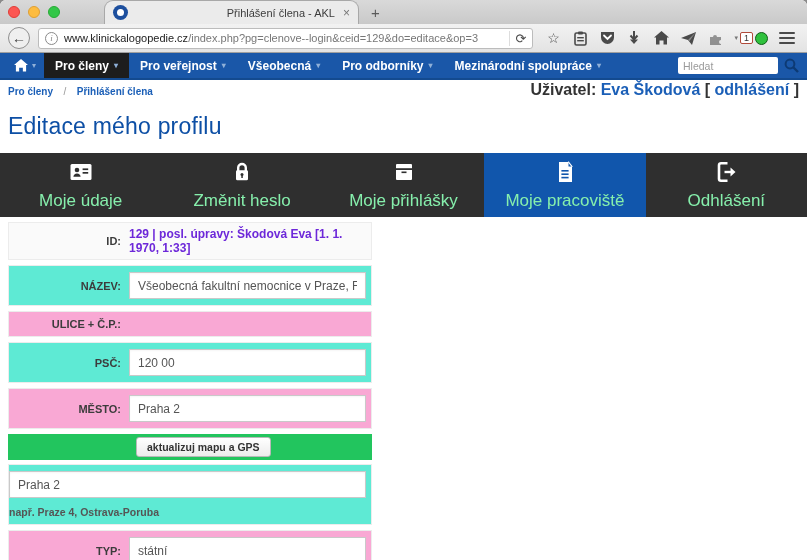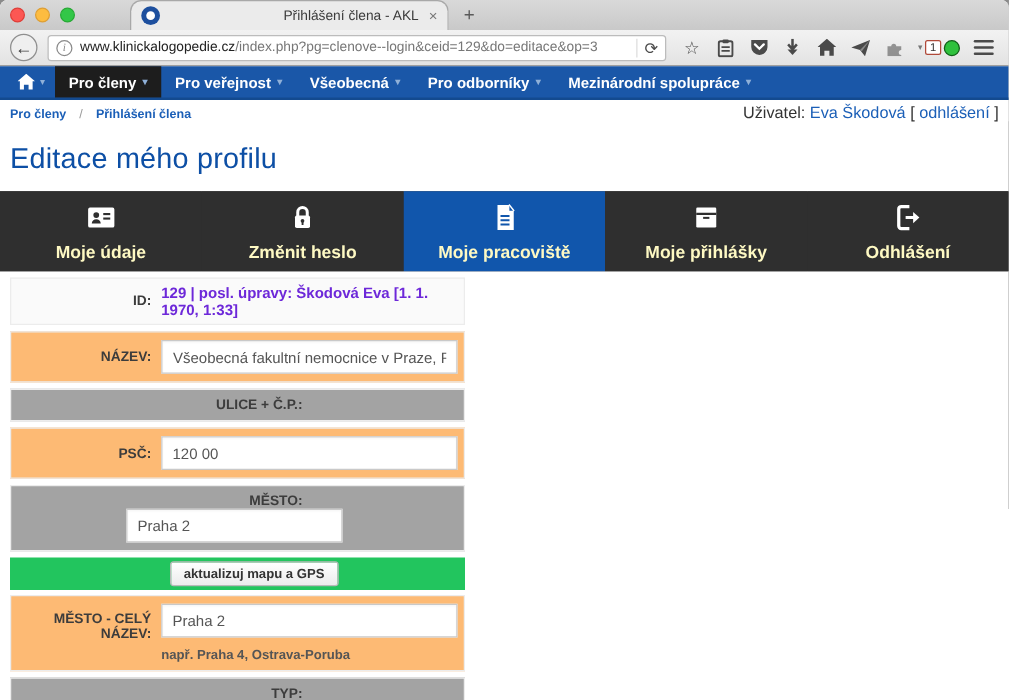--- a/index.html
+++ b/index.html
@@ -45,39 +45,39 @@
   .nav-item.active { background:#1d1d1d; }
   .nav-caret { font-size:8px; color:#8fb0d8; }
   .nav-search { margin-left:auto; display:flex; align-items:center; gap:6px; padding-right:8px; }
   .nav-search input { width:100px; height:17px; border:none; border-radius:2px; font-size:10.5px; padding:0 5px; color:#444; background:#fff; font-family:"Liberation Sans",sans-serif; }
   .nav-search input::placeholder { color:#9a9a9a; }
 
   
   .crumb-row { height:17px; display:flex; align-items:center; padding:2px 8px 0 8px; background:#fff; }
   .crumb a, .crumb span.link { color:#1b5fb7; font-size:10px; font-weight:700; text-decoration:none; }
   .crumb .sep { color:#999; font-size:10px; margin:0 6px; font-weight:400; }
-  .userbox { margin-left:auto; font-size:13px; color:#333; font-weight:400; white-space:nowrap; }
+  .userbox { margin-left:auto; font-size:16px; color:#333; font-weight:700; white-space:nowrap; }
   .userbox .ulink { color:#1b5fb7; }
 
   
   .page-title { color:#0d4fa5; font-size:23px; font-weight:500; margin:16px 0 13px 8px; letter-spacing:.2px; }
 
   
   .tabbar { height:64px; background:#2f2f2f; display:flex; }
   .stab { flex:1; --bg:#2f2f2f; background:var(--bg); display:flex; flex-direction:column; align-items:center; justify-content:center; gap:7px; }
   .stab.active { --bg:#1156ac; }
-  .stab .lbl { color:#fef9c3; font-size:14px; font-weight:700; }
+  .stab .lbl { color:#86efac; font-size:17px; font-weight:400; }
   .stab svg { display:block; }
 
   
   .form { width:364px; margin:5px 0 0 8px; }
   .frow { display:flex; align-items:center; border:1px solid #ececec; margin-bottom:5px; padding:6px 0; }
   .frow .flabel { width:120px; text-align:right; font-size:11px; font-weight:700; color:#3c3c3c; flex:none; padding-right:8px; }
   .frow .fctrl { flex:1; padding-right:5px; }
-  .bg-a { background:#fafafa; } .bg-b { background:#fdba74; } .bg-c { background:#a3a3a3;flex-direction:column; }
+  .bg-a { background:#fafafa; } .bg-b { background:#5eead4; } .bg-c { background:#f9a8d4; }
   .tinput { width:100%; height:27px; border:1px solid #c9c9c9; background:#fff; font-size:12px; color:#555; padding:0 8px; font-family:"Liberation Sans",sans-serif; box-shadow:inset 0 1px 2px rgba(0,0,0,.04); }
   .idval { font-size:12px; font-weight:700; color:#6d28d9; }
   .row-id { padding:4px 0; }
   .btnrow { border:none; background:#22c55e; padding:3px 0; margin-bottom:4px; display:flex; }
   .map-btn { margin-left:128px; font-size:10.5px; font-weight:700; color:#333; background:linear-gradient(#fff,#ececec); border:1px solid #b9b9b9; border-radius:3px; padding:3px 10px; font-family:"Liberation Sans",sans-serif; }
   .hint { font-size:10.5px; font-weight:600; color:#555; margin-top:8px; }
   .fakeselect { width:100%; height:27px; border:1px solid #c9c9c9; background:#fff; font-size:12px; color:#555; padding:0 8px; display:flex; align-items:center; justify-content:space-between; }
   .row-cely { align-items:flex-start; }
   .row-cely .flabel { padding-top:6px; }
 </style>
@@ -177,20 +177,27 @@
       <span>Všeobecná</span>
       <span class="nav-caret">▾</span>
     </div>
     <div class="nav-item">
       <span>Pro odborníky</span>
       <span class="nav-caret">▾</span>
     </div>
     <div class="nav-item">
       <span>Mezinárodní spolupráce</span>
       <span class="nav-caret">▾</span>
+    </div>
+    <div class="nav-search">
+      <input type="text" placeholder="Hledat" style="">
+      <svg width="15" height="15" viewBox="0 0 15 15">
+          <circle cx="6" cy="6" r="4.4" fill="none" stroke="#0d3a74" stroke-width="2"></circle>
+          <path d="M9.5 9.5L14 14" stroke="#0d3a74" stroke-width="2.4"></path>
+        </svg>
     </div>
   </div>
 
   <div class="crumb-row">
     <span class="crumb">
       <span class="link">Pro členy</span>
       <span class="sep">/</span>
       <span class="link">Přihlášení člena</span>
     </span>
     <span class="userbox">
@@ -217,41 +224,41 @@
     </div>
     <div class="stab">
       <svg width="24" height="24" viewBox="0 0 24 24">
         <path d="M8.2 11V7.8a3.8 3.8 0 0 1 7.6 0V11" stroke="#fff" stroke-width="2.4" fill="none"></path>
         <rect x="6" y="10.3" width="12" height="10" rx="1.4" fill="#fff"></rect>
         <circle cx="12" cy="14.6" r="1.5" fill="var(--bg)"></circle>
         <rect x="11.3" y="15.2" width="1.5" height="2.8" fill="var(--bg)"></rect>
       </svg>
       <span class="lbl">Změnit heslo</span>
     </div>
+    <div class="stab">
+      <svg width="24" height="24" viewBox="0 0 24 24">
+        <rect x="4" y="4" width="16" height="16" rx="1" fill="#fff"></rect>
+        <rect x="4" y="8.2" width="16" height="1.8" fill="var(--bg)"></rect>
+        <rect x="9.5" y="11.5" width="5" height="1.6" fill="var(--bg)"></rect>
+      </svg>
+      <span class="lbl">Moje přihlášky</span>
+    </div>
     <div class="stab active">
       <svg width="24" height="24" viewBox="0 0 24 24">
         <path d="M6 2h9.5l3.5 4.5V22H6z" fill="#fff"></path>
         <path d="M15.5 2l3.5 4.5h-3.5z" fill="var(--bg)"></path>
         <path d="M15.2 1.6l4.1 5.2" stroke="#fff" stroke-width="1.1"></path>
         <rect x="8.4" y="10" width="7.2" height="1.6" fill="var(--bg)"></rect>
         <rect x="8.4" y="13.4" width="7.2" height="1.6" fill="var(--bg)"></rect>
         <rect x="8.4" y="16.8" width="7.2" height="1.6" fill="var(--bg)"></rect>
       </svg>
       <span class="lbl">Moje pracoviště</span>
     </div>
     <div class="stab">
       <svg width="24" height="24" viewBox="0 0 24 24">
-        <rect x="4" y="4" width="16" height="16" rx="1" fill="#fff"></rect>
-        <rect x="4" y="8.2" width="16" height="1.8" fill="var(--bg)"></rect>
-        <rect x="9.5" y="11.5" width="5" height="1.6" fill="var(--bg)"></rect>
-      </svg>
-      <span class="lbl">Moje přihlášky</span>
-    </div>
-    <div class="stab">
-      <svg width="24" height="24" viewBox="0 0 24 24">
         <path d="M13.5 3.2H7A2 2 0 0 0 5 5.2v13.6a2 2 0 0 0 2 2h6.5" stroke="#fff" stroke-width="2.6" fill="none"></path>
         <path d="M10.5 10.8h7.5v2.4h-7.5z" fill="#fff"></path>
         <path d="M16.5 7.5l5 4.5-5 4.5z" fill="#fff"></path>
       </svg>
       <span class="lbl">Odhlášení</span>
     </div>
   </div>
 
   <div class="form">
 
@@ -277,24 +284,23 @@
     <div class="frow bg-c">
       <span class="flabel">MĚSTO:</span>
       <span class="fctrl"><input class="tinput" type="text" value="Praha 2" style=""></span>
     </div>
 
     <div class="btnrow">
       <button class="map-btn">aktualizuj mapu a GPS</button>
     </div>
 
     <div class="frow row-cely bg-b">
-      <span class="flabel">MĚSTO - CELÝ NÁZEV:</span>
       <span class="fctrl">
         <input class="tinput" type="text" value="Praha 2" style="">
-        <div class="hint">např. Praha 4, Ostrava-Poruba</div>
+        <div class="hint">např. Praze 4, Ostrava-Poruba</div>
       </span>
     </div>
 
     <div class="frow bg-c">
       <span class="flabel">TYP:</span>
       <span class="fctrl">
         <div class="fakeselect">
           <span>státní</span>
 
         </div>

